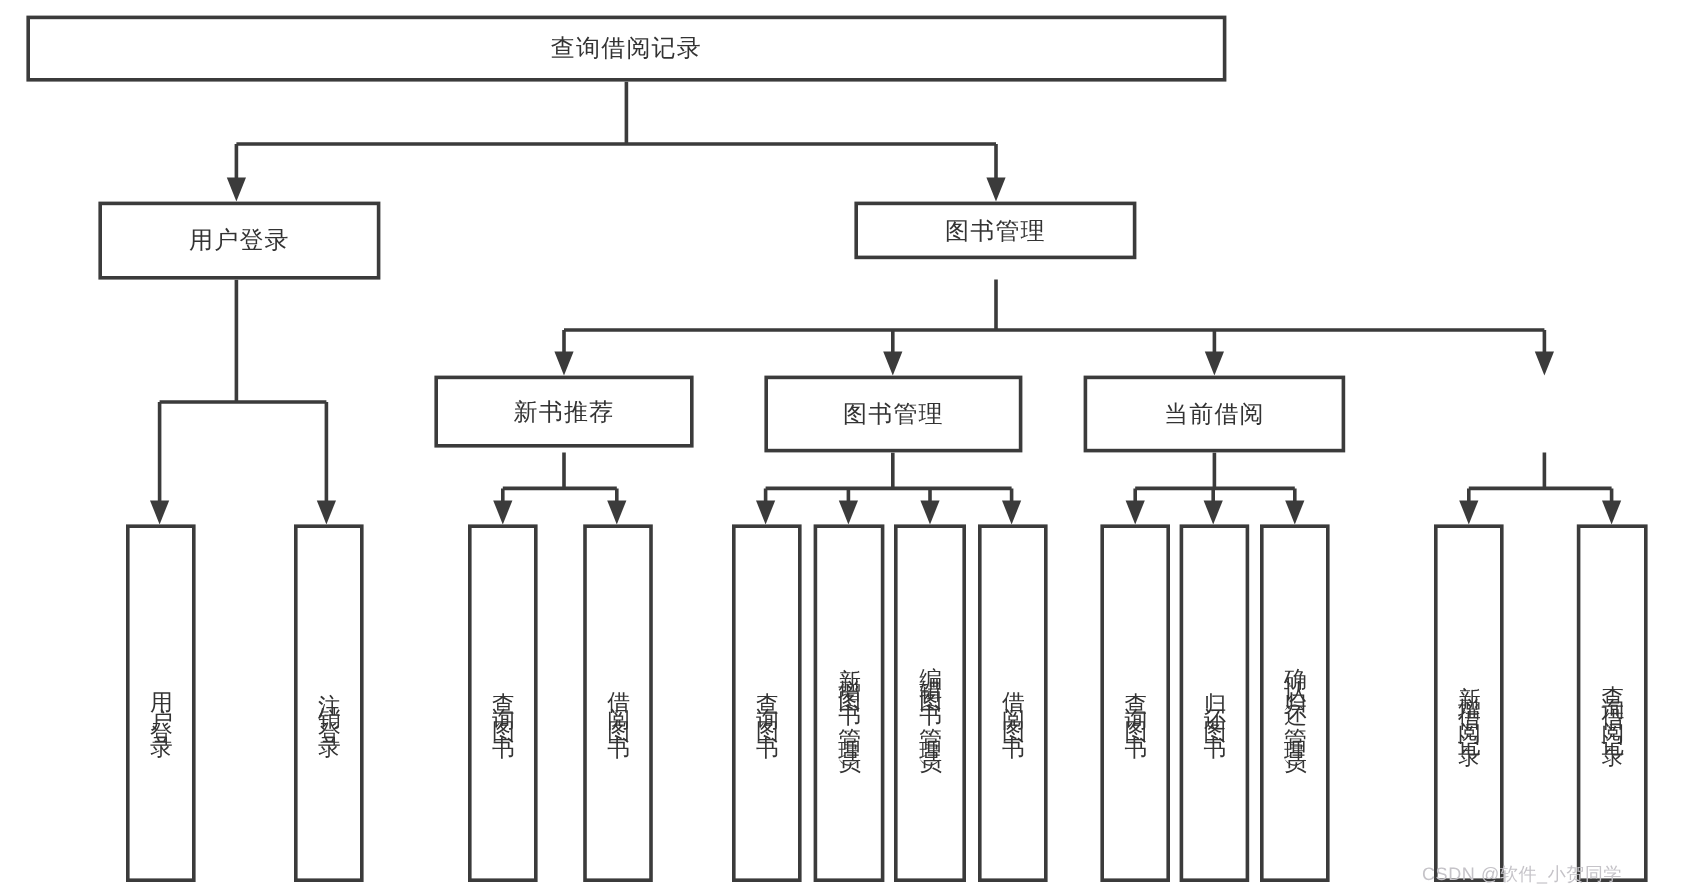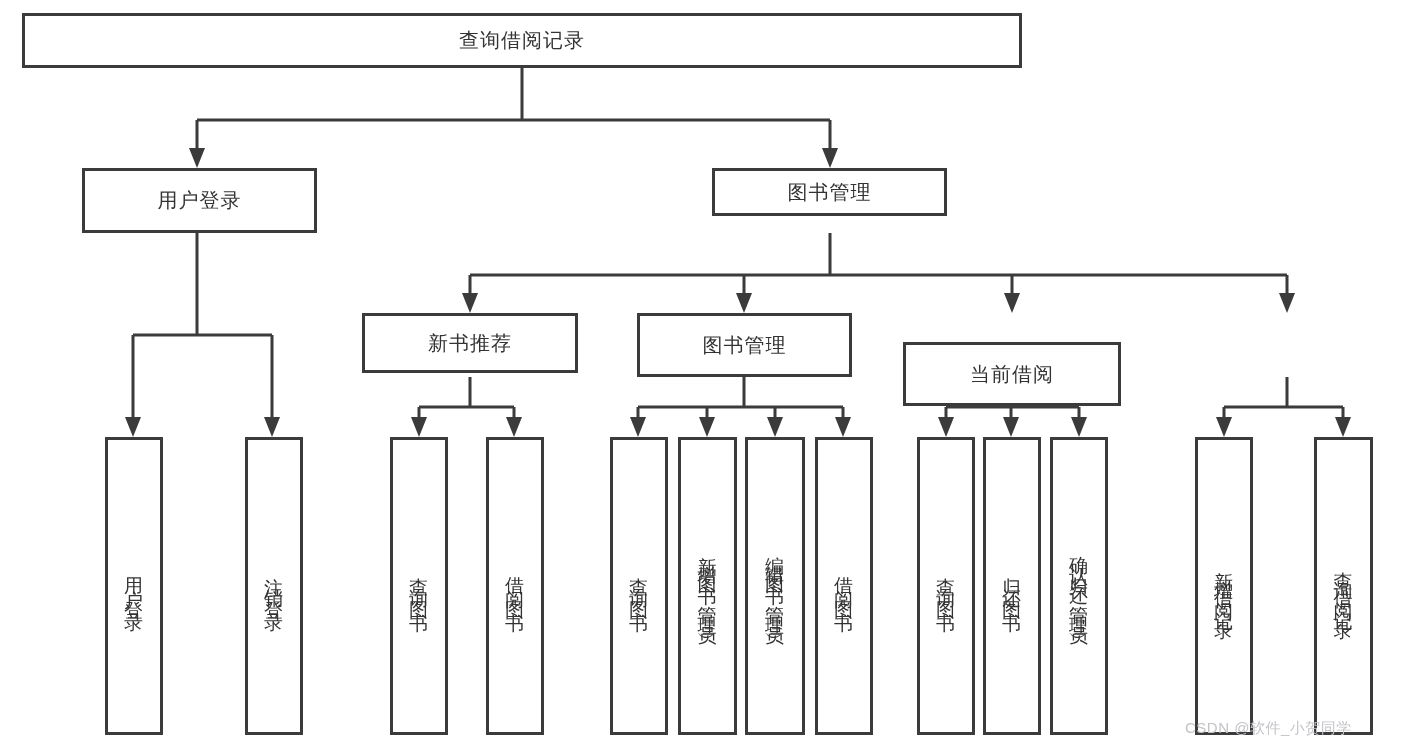--- a/index.html
+++ b/index.html
@@ -123,21 +123,21 @@
     </g>
   </svg>
 
   <div class="hbox" style="left:22px; top:13px; width:1000px; height:55px;">查询借阅记录</div>
 
   <div class="hbox" style="left:82px; top:168px; width:235px; height:65px;">用户登录</div>
   <div class="hbox" style="left:712px; top:168px; width:235px; height:48px;">图书管理</div>
 
   <div class="hbox" style="left:362px; top:313px; width:216px; height:60px;">新书推荐</div>
   <div class="hbox" style="left:637px; top:313px; width:215px; height:64px;">图书管理</div>
-  <div class="hbox" style="left:903px; top:313px; width:218px; height:64px;margin-top:29px;">当前借阅</div>
+  <div class="hbox" style="left:903px; top:313px; width:218px; height:64px;">当前借阅</div>
 
   <div class="vbox" style="left:105px;">用户登录</div>
   <div class="vbox" style="left:245px;">注销登录</div>
 
   <div class="vbox" style="left:390px;">查询图书</div>
   <div class="vbox" style="left:486px;">借阅图书</div>
 
   <div class="vbox" style="left:610px;">查询图书</div>
   <div class="vbox tight" style="left:678px; width:59px;">新增图书（管理员）</div>
   <div class="vbox tight" style="left:745px; width:60px;">编辑图书（管理员）</div>

